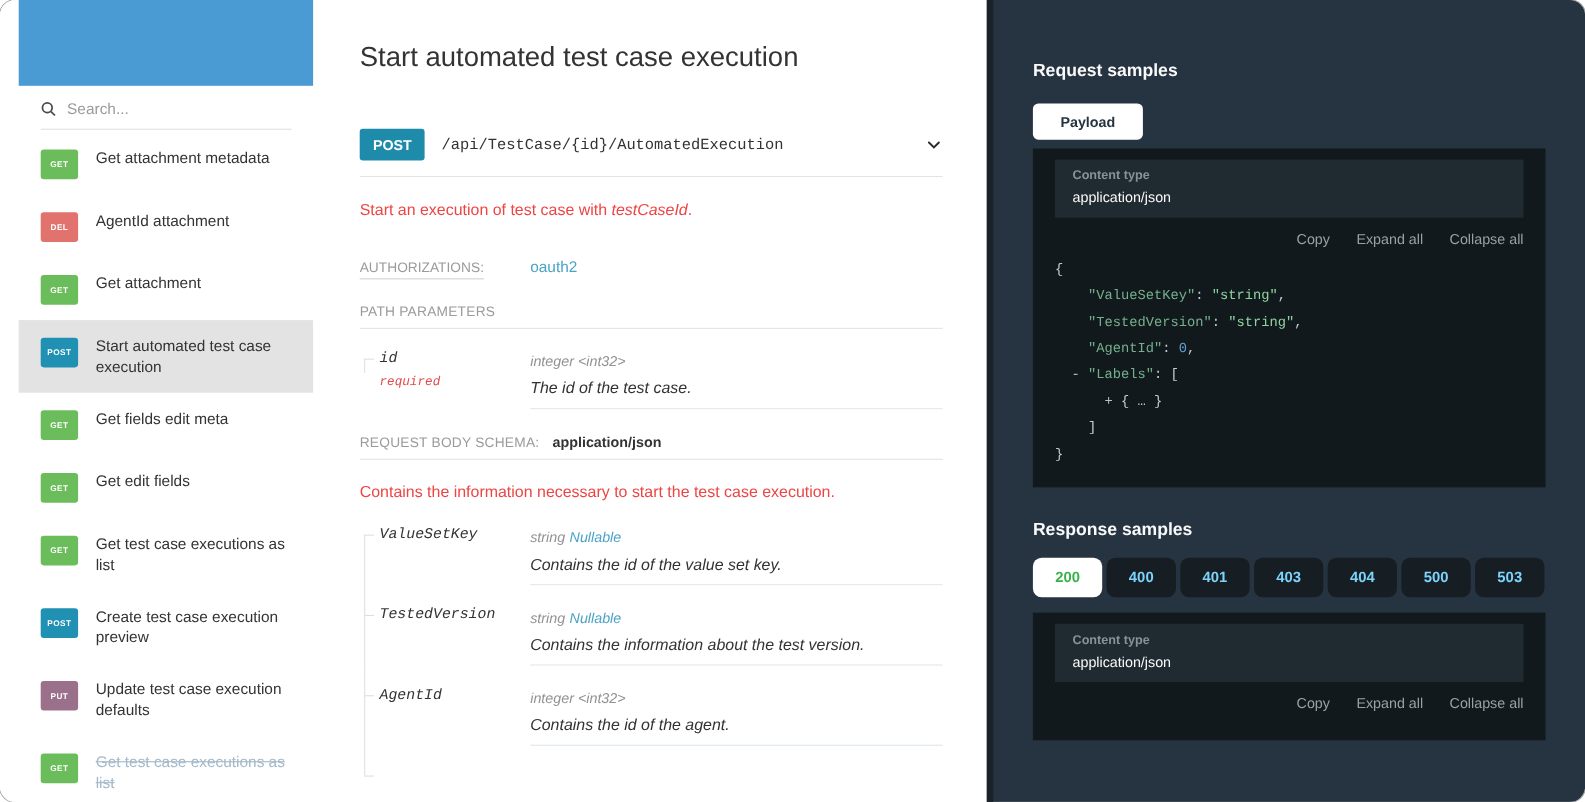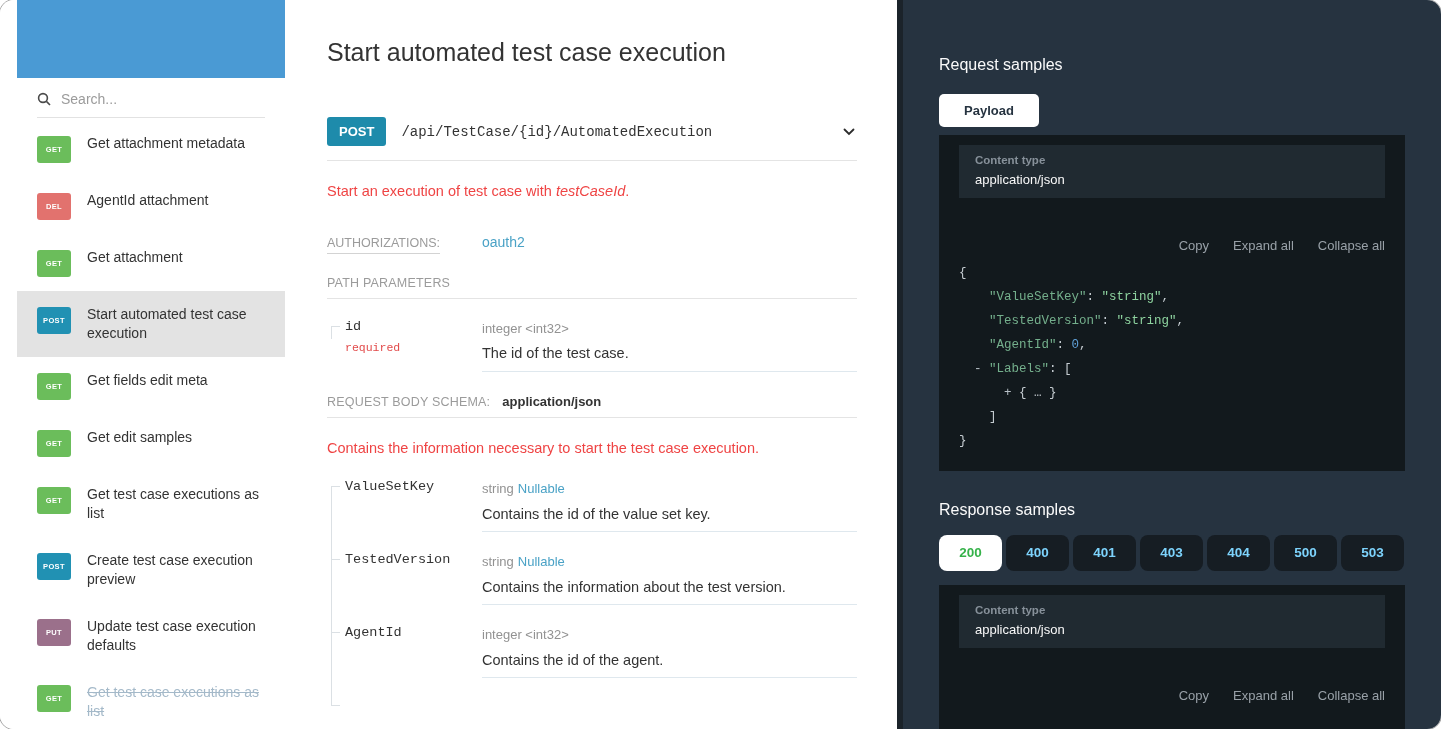--- a/index.html
+++ b/index.html
@@ -36,48 +36,48 @@
   .endpoint-path{font-family:"Liberation Mono",monospace;font-size:14px;margin-left:15px;color:#333;}
   .chevron{margin-left:auto;display:flex;}
   .op-desc{margin:20px 0 0;font-size:14.5px;color:#ef4444;line-height:1.5;}
   .op-desc em{font-style:italic;}
   .auth-row{margin-top:31px;display:grid;grid-template-columns:155px 1fr;align-items:baseline;}
   .auth-label{color:#9b9b9b;font-size:12.5px;width:fit-content;border-bottom:1px solid #d3d3d3;padding-bottom:3px;}
   .link{color:#4aa2c6;font-size:14px;text-decoration:none;cursor:pointer;}
   .section-label-row{margin-top:22px;padding-bottom:8px;border-bottom:1px solid #e4e4e4;
                      font-size:12.5px;color:#9b9b9b;letter-spacing:.2px;}
   .schema-type{color:#333;font-weight:bold;font-size:13px;margin-left:12px;letter-spacing:0;}
-  .prow{display:grid;grid-template-columns:155px 1fr;padding-top:20px;position:relative;}
+  .prow{display:grid;grid-template-columns:155px 1fr;padding-top:20px;position:relative;font-style:italic;}
   .pleft{position:relative;padding-left:18px;font-family:"Liberation Mono",monospace;font-size:13.5px;color:#333;}
   .pname{cursor:default;}
   .preq{color:#e24a4a;font-size:11.5px;margin-top:7px;font-family:"Liberation Mono",monospace;}
   .pright{border-bottom:1px solid #dfe8ee;padding-bottom:6px;}
   .ptype{color:#929292;font-size:13px;line-height:1.5;}
   .ptype .nullable{color:#4aa2c6;margin-left:4px;}
   .pdesc{color:#333;font-size:14.5px;margin-top:4px;line-height:1.55;}
   
   .tree .prow::before{content:'';position:absolute;left:4px;top:0;height:100%;border-left:1px solid #dbe0e4;}
   .tree .prow::after{content:'';position:absolute;left:4px;top:27px;width:9px;border-top:1px solid #dbe0e4;}
   .tree .prow:first-child::before{top:27px;height:calc(100% - 27px);}
   .tree .prow:last-child::before{height:27px;}
   .single .prow::before{content:'';position:absolute;left:4px;top:27px;height:13px;border-left:1px solid #dbe0e4;}
   .single .prow::after{content:'';position:absolute;left:4px;top:27px;width:9px;border-top:1px solid #dbe0e4;}
 
   
   .right-panel{flex:0 0 466px;background:#263340;color:#fff;padding:56px 36px 0 42px;
                position:relative;overflow:hidden;}
   .right-panel::before{content:'';position:absolute;left:0;top:0;bottom:0;width:6px;background:#1b232a;}
-  .panel-title{font-size:16px;font-weight:normal;margin:0;color:#fafafa;}
+  .panel-title{font-size:16px;font-weight:bold;margin:0;color:#fafafa;}
   .payload-tab{margin-top:20px;display:inline-block;background:#fff;color:#263340;font-size:13px;
                font-weight:bold;padding:9px 25px;border-radius:5px;cursor:pointer;}
   .code-panel{margin-top:8px;background:#12191d;padding:10px 20px 18px;}
   .ct-box{background:#202a31;padding:9px 16px 11px;cursor:pointer;}
   .ct-label{color:#87919a;font-size:11.5px;font-weight:bold;}
   .ct-value{color:#fafafa;font-size:13px;margin-top:6px;}
-  .actions{margin-top:40px;display:flex;justify-content:flex-end;gap:24px;color:#99a1a8;font-size:13px;}
+  .actions{margin-top:12px;display:flex;justify-content:flex-end;gap:24px;color:#99a1a8;font-size:13px;}
   .actions span{cursor:pointer;}
   .codeblock{margin-top:8px;font-family:"Liberation Mono",monospace;font-size:12.5px;line-height:24px;
              white-space:pre;color:#c6cdd2;}
   .tk{color:#74af8c;} .ts{color:#8fd4a0;} .tn{color:#5f9fd6;} .tf{color:#b9c2c9;cursor:pointer;}
   .resp-title{margin-top:30px;}
   .status-row{margin-top:16px;display:flex;flex-wrap:wrap;gap:4px;}
   .status-btn{width:63px;height:36px;line-height:36px;text-align:center;border-radius:8px;
               background:#161d23;color:#7dd3fc;font-weight:bold;font-size:13.5px;cursor:pointer;}
   .status-btn.active{background:#fff;color:#36b24a;}
   .panel2{margin-top:14px;}
@@ -112,21 +112,21 @@
         <div class="menu-item active">
           <span class="badge m-post">POST</span>
           <span class="mlabel">Start automated test case execution</span>
         </div>
         <div class="menu-item">
           <span class="badge m-get">GET</span>
           <span class="mlabel">Get fields edit meta</span>
         </div>
         <div class="menu-item">
           <span class="badge m-get">GET</span>
-          <span class="mlabel">Get edit samples</span>
+          <span class="mlabel">Get edit fields</span>
         </div>
         <div class="menu-item">
           <span class="badge m-get">GET</span>
           <span class="mlabel">Get test case executions as list</span>
         </div>
         <div class="menu-item">
           <span class="badge m-post">POST</span>
           <span class="mlabel">Create test case execution preview</span>
         </div>
         <div class="menu-item">

